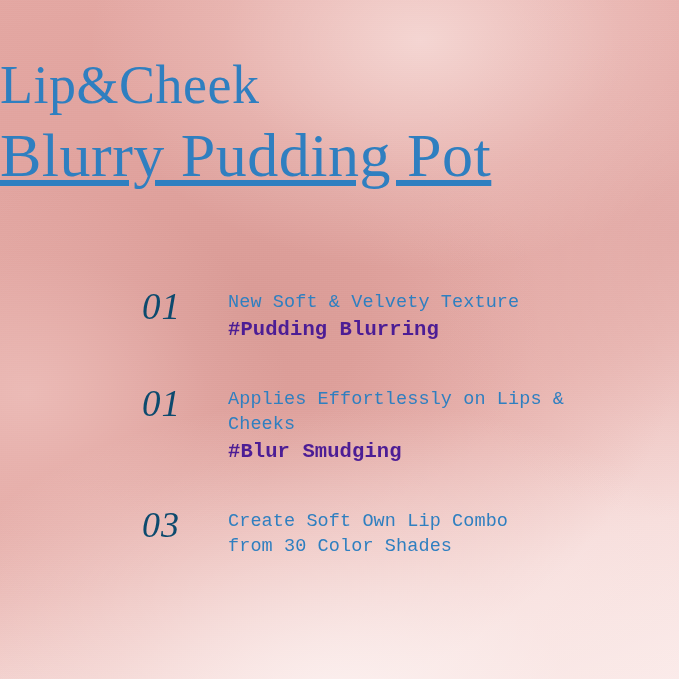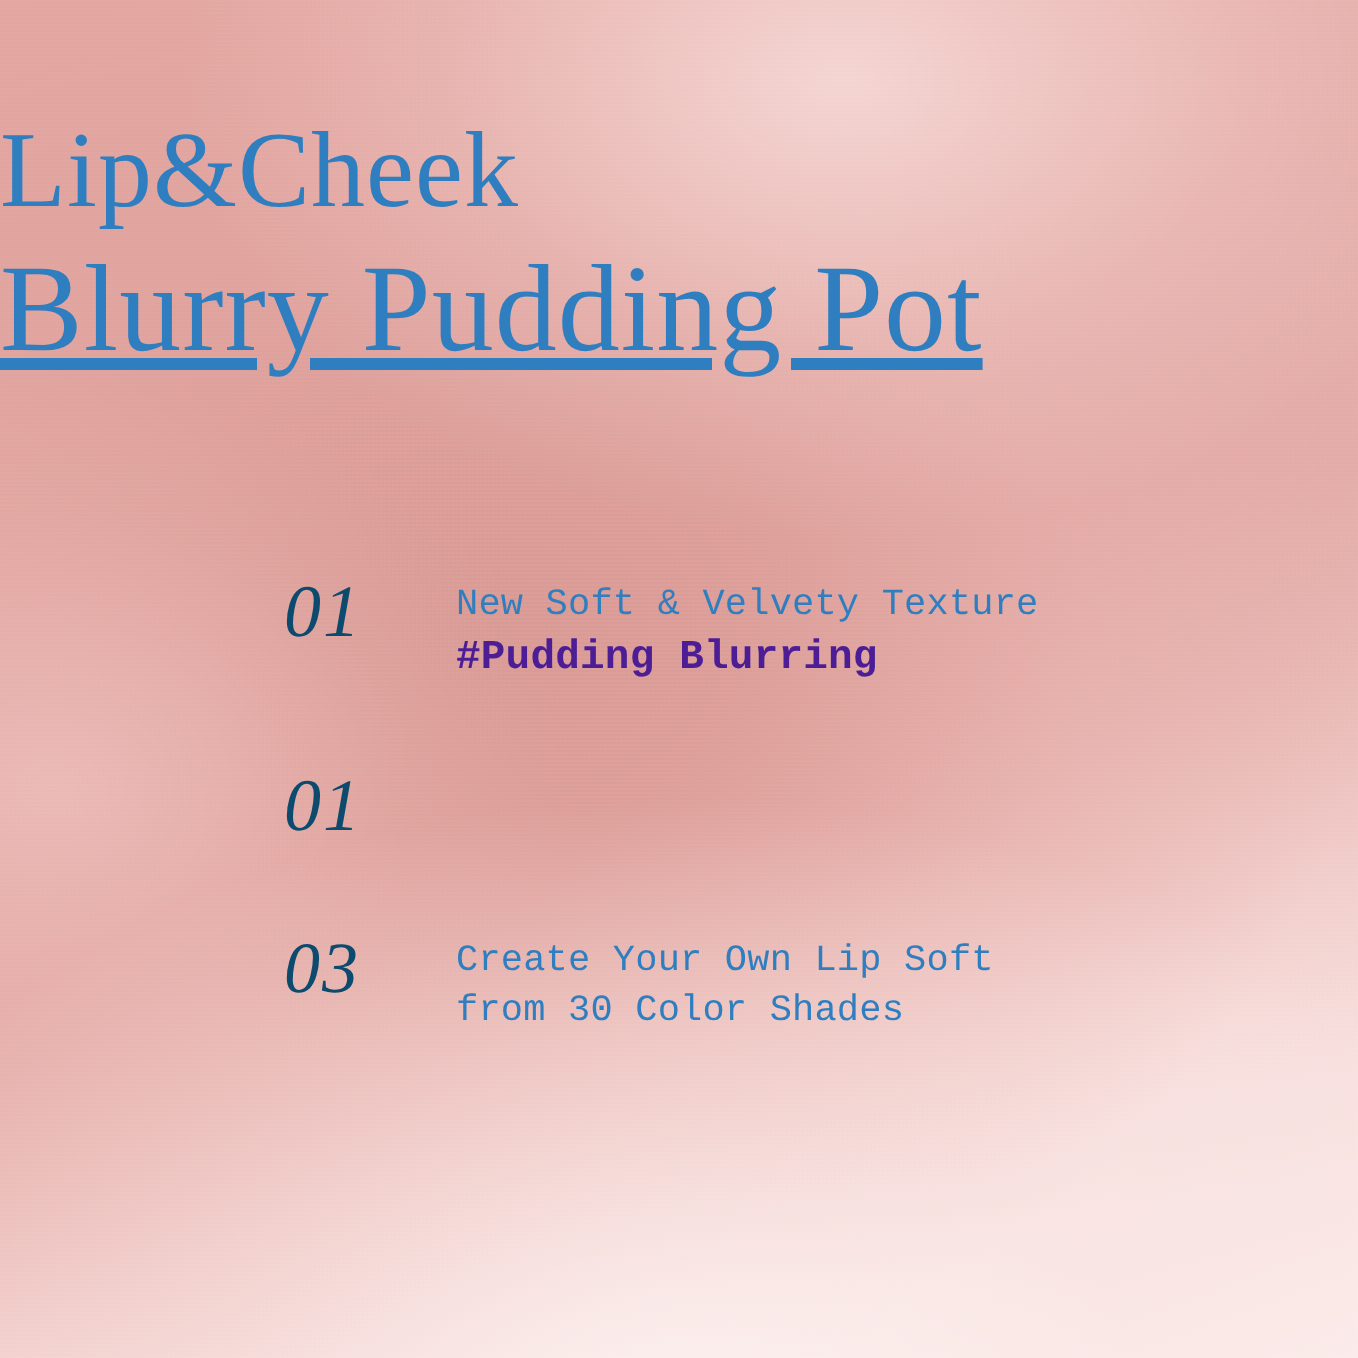--- a/index.html
+++ b/index.html
@@ -159,26 +159,30 @@
       <div class="feature feature-01">
         <div class="feature-num">01</div>
         <div class="feature-text">
           <div class="feature-desc">New Soft &amp; Velvety Texture</div>
           <div class="feature-tag">#Pudding Blurring</div>
         </div>
       </div>
 
       <div class="feature feature-02">
         <div class="feature-num">01</div>
+        <div class="feature-text">
+          <div class="feature-desc">Applies Effortlessly on Lips &amp; Cheeks</div>
+          <div class="feature-tag">#Blur Smudging</div>
+        </div>
       </div>
 
       <div class="feature feature-03">
         <div class="feature-num">03</div>
         <div class="feature-text">
-          <div class="feature-desc">Create Your Own Lip Soft</div>
+          <div class="feature-desc">Create Soft Own Lip Combo</div>
           <div class="feature-desc">from 30 Color Shades</div>
         </div>
       </div>
 
     </div>
 
   </div>
 </div>
 
 </body></html>

